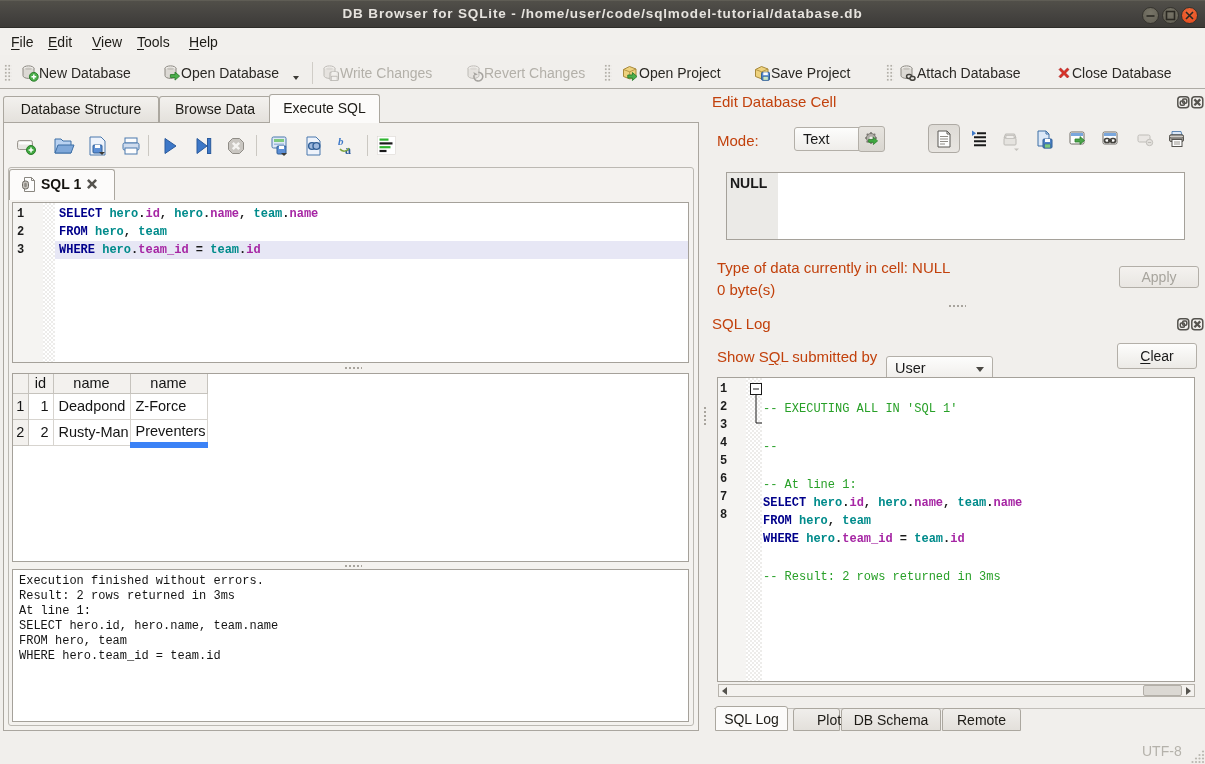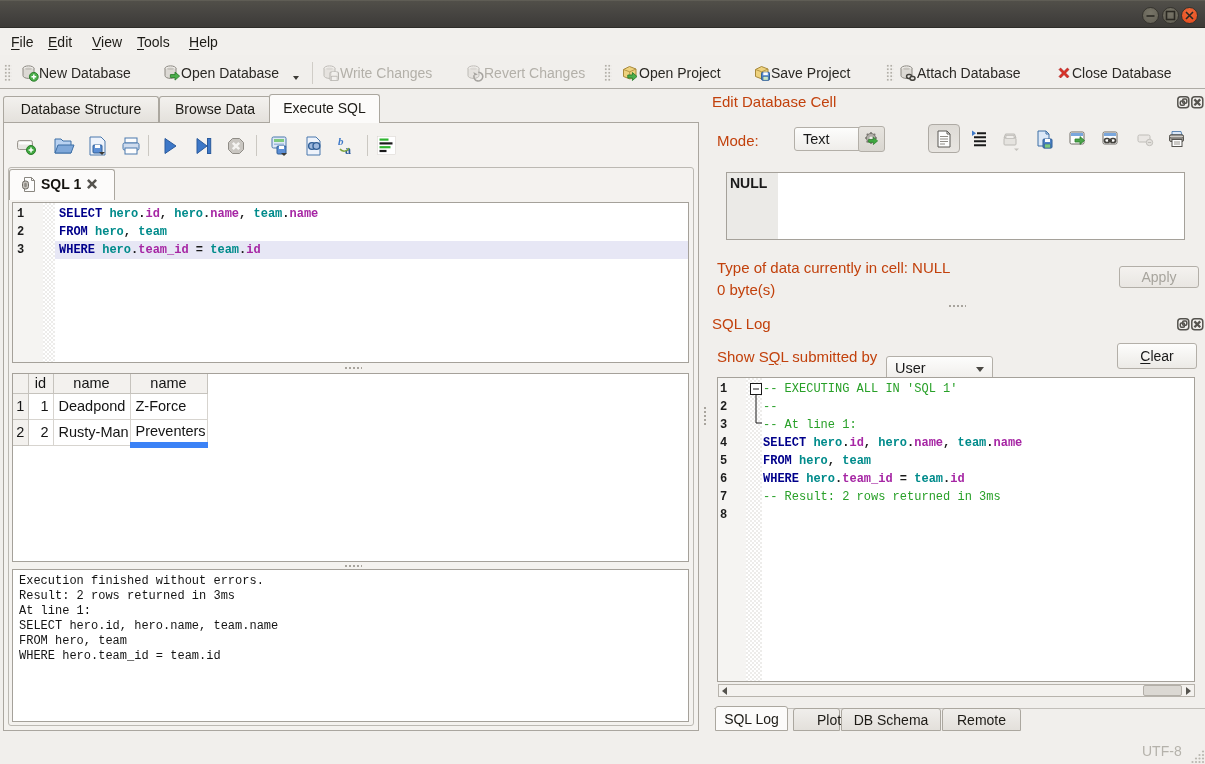--- a/index.html
+++ b/index.html
@@ -34,37 +34,38 @@
 #sqltab { left:9px; top:169px; width:106px; height:31px; background:#fcfbfa; border:1px solid #aba79f; border-bottom:none; border-radius:3px 3px 0 0; z-index:4; }
 .box { background:#ffffff; border:1px solid #a5a19a; }
 #editor { left:12px; top:202px; width:677px; height:161px; }
 #results { left:12px; top:373px; width:677px; height:189px; }
 #msgbox { left:12px; top:569px; width:677px; height:153px; font-family:"Liberation Mono",monospace; font-size:12px; color:#141414; line-height:15px; padding:4px 0 0 6px; white-space:pre; }
 mono, .mono { font-family:"Liberation Mono",monospace; }
 .kw { color:#00008b; font-weight:bold; }
 .tbl { color:#008b8b; font-weight:bold; }
 .fld { color:#a626a4; font-weight:bold; }
 .pun { color:#1a1a1a; font-weight:bold; }
-.cmt { color:#28a028; }
+.cmt { color:#28a028;margin-top:20px; }
 .hatch { background-image:conic-gradient(#edecea 25%, #ffffff 0 50%, #edecea 0 75%, #ffffff 0); background-size:4px 4px; }
 .dots-h { height:4px; background-image:radial-gradient(circle, #a8a49d 1px, transparent 1.2px); background-size:4px 4px; }
 .dots-v { width:4px;  background-image:radial-gradient(circle, #a8a49d 1px, transparent 1.2px); background-size:4px 4px; }
 
 .dtitle { font-size:15px; color:#c2410c; }
 .btn { border:1px solid #b3afa8; border-radius:3px; background:linear-gradient(#fdfdfc,#eceae6); font-size:14px; color:#1a1a1a; text-align:center; }
 .btn.dis { color:#a7a49d; background:linear-gradient(#f4f2ef,#e9e6e2); }
 .combo { border:1px solid #b3afa8; border-radius:3px; background:linear-gradient(#fdfdfc,#efedea); font-size:14.5px; color:#1a1a1a; }
 .combo .arr { position:absolute; right:8px; top:50%; margin-top:-2px; width:0; height:0; border-left:4px solid transparent; border-right:4px solid transparent; border-top:5px solid #4a4843; }
 .btab { height:23px; background:linear-gradient(#f0eeeb,#e3e0db); border:1px solid #aba79f; border-radius:3px 3px 0 0; font-size:14px; color:#1d1b16; text-align:center; line-height:23px; }
 .btab.active { background:#fcfbfa; height:25px; line-height:24px; z-index:3; }
 </style>
 </head>
 <body>
 
 <div id="titlebar" class="abs">
+  <div id="title" class="abs">DB Browser for SQLite - /home/user/code/sqlmodel-tutorial/database.db</div>
   <div class="wbtn min abs" style="left:1142px;"><svg width="15" height="15" style="margin:0">
         <line x1="3.5" y1="8" x2="11.5" y2="8" class="wglyph"></line>
       </svg></div>
   <div class="wbtn max abs" style="left:1162px;"><svg width="15" height="15">
         <rect x="3.5" y="3.5" width="8" height="8" class="wglyph"></rect>
       </svg></div>
   <div class="wbtn close abs" style="left:1181px;"><svg width="15" height="15">
         <path d="M4 4 L11 11 M11 4 L4 11" class="wglyph"></path>
       </svg></div>
 </div>

